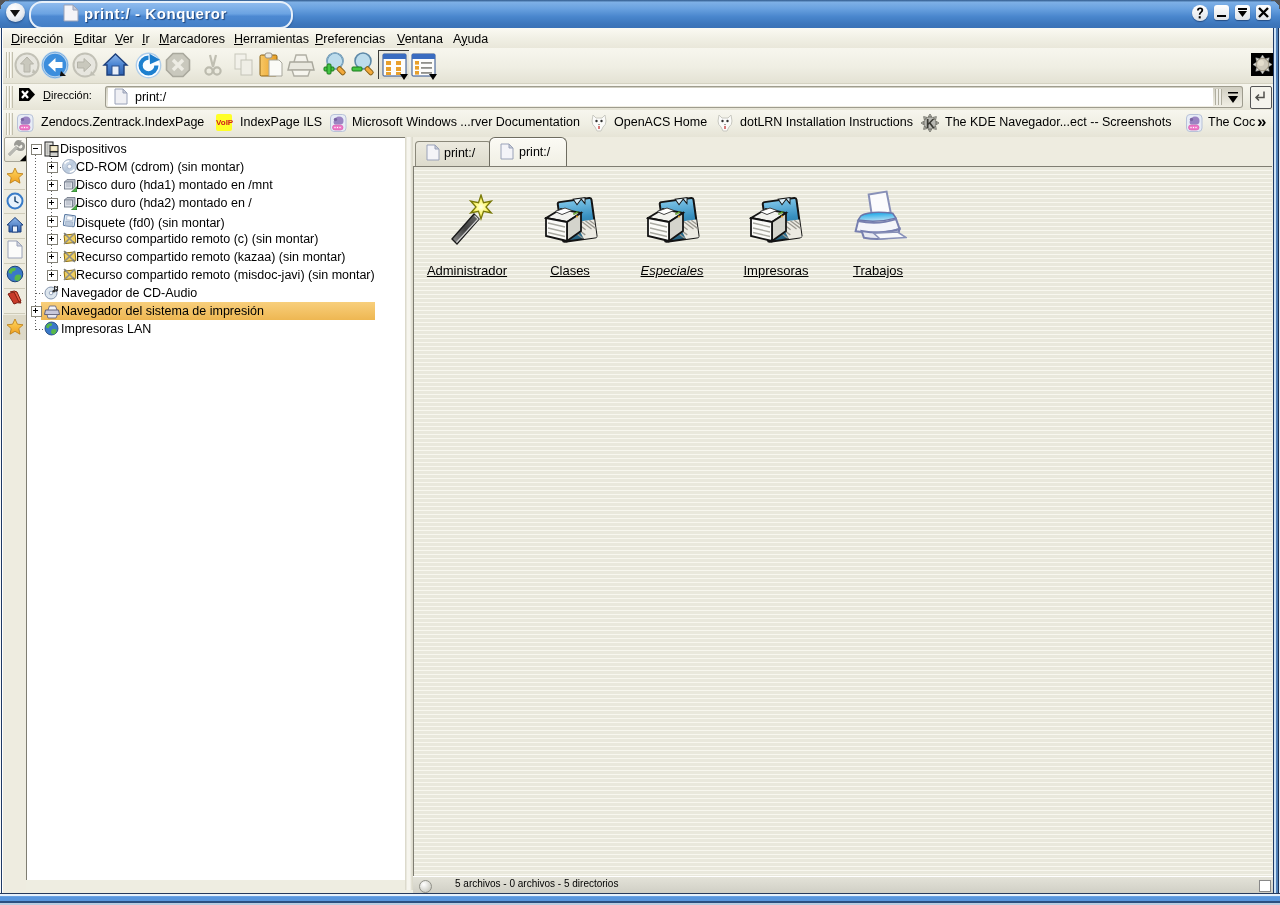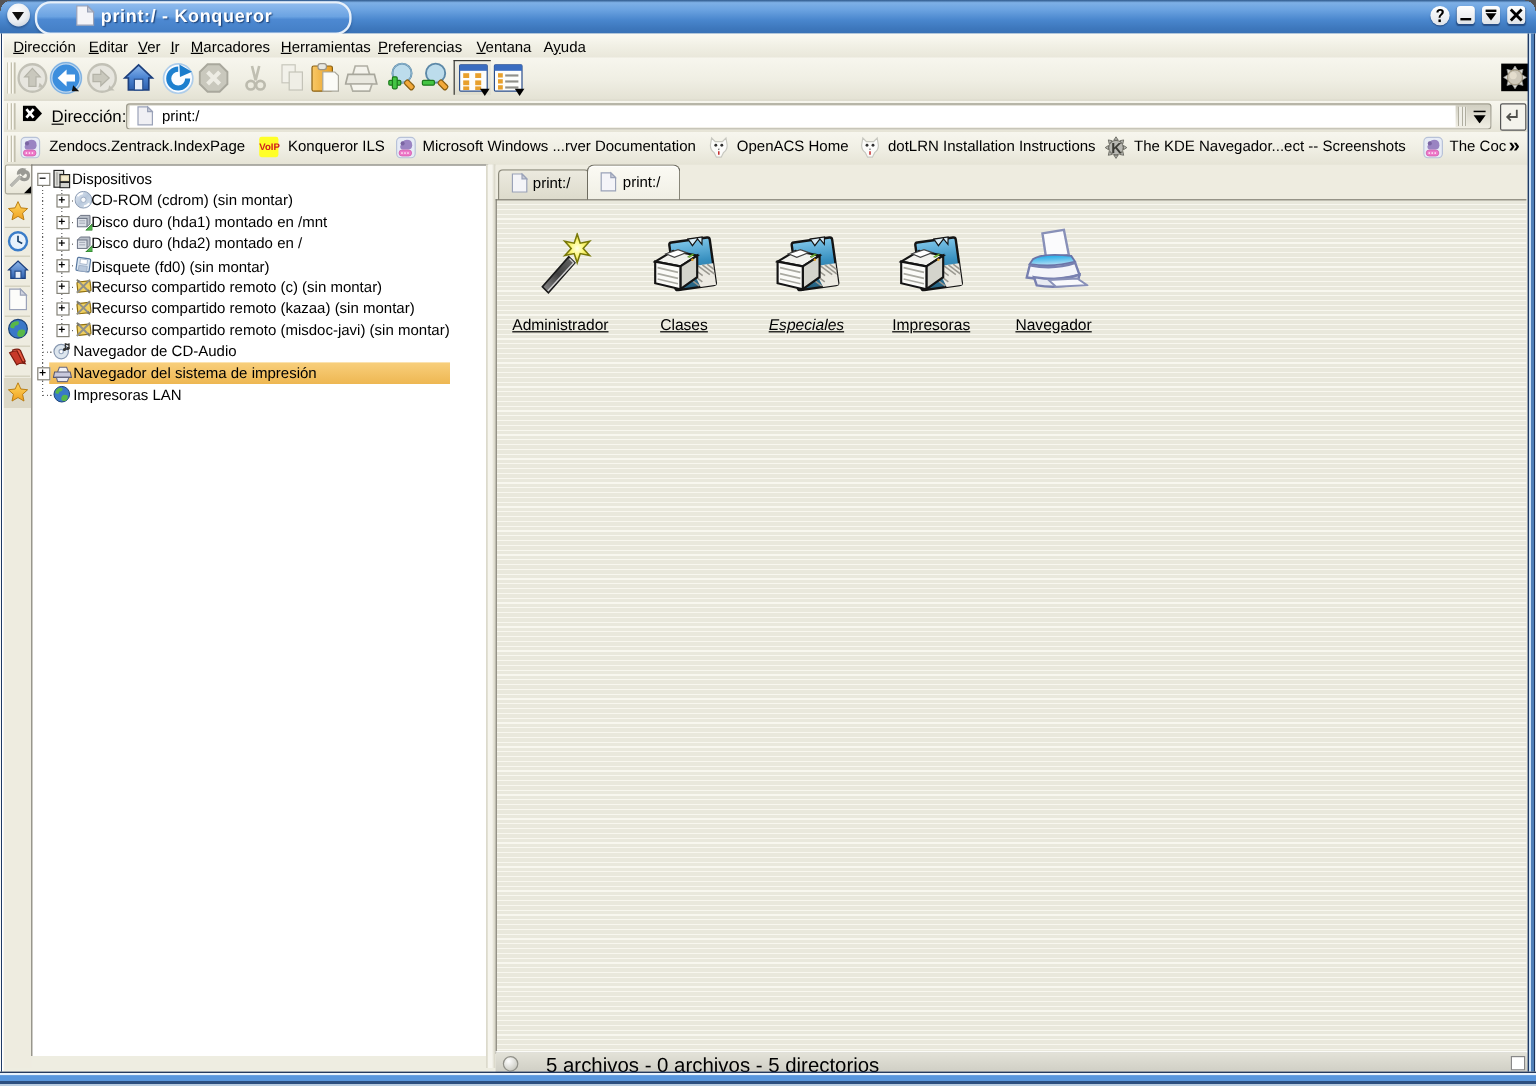--- a/index.html
+++ b/index.html
@@ -56,21 +56,21 @@
 #tree{left:26px;top:137px;width:379px;height:742px;background:#fff;
  border-top:1px solid #7f7d72;border-left:1px solid #7f7d72;border-right:1px solid #cac8ba;}
 #splitter{left:405px;top:137px;width:8px;height:753px;background:linear-gradient(90deg,#dcdacc 0 1px,#f6f5ee 2px 5px,#dcdacc 7px 8px);}
 #main{left:413px;top:137px;width:860px;height:753px;background:#eeece0;}
 #tabbar{position:absolute;left:0;top:0;width:860px;height:29px;}
 #iconview{position:absolute;left:0;top:29px;width:858px;height:710px;
  border:1px solid #7f7d72;border-right:none;
  background:repeating-linear-gradient(180deg,#e9e8dc 0 3px,#f8f7ef 3px 4px);}
 #statusbar{position:absolute;left:0;top:739px;width:860px;height:17px;
  background:linear-gradient(180deg,#e3e2d8,#cfcec4);
- border-top:1px solid #fff;font-size:17px;}
+ border-top:1px solid #fff;font-size:10px;}
 
 .trow{position:absolute;left:0;height:18px;font-size:12.5px;color:#000;white-space:nowrap;}
 .exp{position:absolute;width:9px;height:9px;border:1px solid #848278;background:#fff;}
 .exp i{position:absolute;background:#000;}
 
 #bl{left:0;top:28px;width:3px;height:865px;background:linear-gradient(90deg,#f8f8f8 0 1px,#1e3a66 1px 2px,#ffffff 2px 3px);}
 #br{left:1273px;top:28px;width:7px;height:865px;background:linear-gradient(90deg,#1e3a66 0 1px,#cde2f6 1px 3px,#4f80b8 3px 5px,#1c3258 5px 6px,#dce8f4 6px 7px);}
 #bb{left:0;top:893px;width:1280px;height:12px;
  background:linear-gradient(180deg,#253a5e 0 1px,#e8f2fc 1px 3px,#6aa2e2 3px 4px,#5896dd 4px 8px,#2c4f80 8px 10px,#b9cce0 10px 12px);}
 .u{text-decoration:underline;}
@@ -258,21 +258,21 @@
   </div>
  </div>
 
  <div id="locbar" class="abs">
    <div class="handle abs" style="left:3px;top:2px;height:22px;"></div>
  </div>
  <svg class="abs" style="left:19px;top:88px" width="17" height="13" viewBox="0 0 17 13">
    <path d="M0 0 h10 l6 6.5 l-6 6.5 h-10 z" fill="#000"></path>
    <path d="M3 3 l6 7 M9 3 l-6 7" stroke="#fff" stroke-width="2.2"></path>
  </svg>
- <div class="abs" style="left:43px;top:89px;font-size:14px;"><span class="u">D</span>irección:</div>
+ <div class="abs" style="left:43px;top:89px;font-size:11px;"><span class="u">D</span>irección:</div>
  <div id="combo" class="abs">
    <div class="field"></div>
    <div class="ridge"></div>
    <svg class="arr" width="12" height="11">
         <rect x="1" y="0" width="10" height="1.5" fill="#000"></rect>
         <path d="M1 4 h10 l-5 7 z" fill="#000"></path>
       </svg>
  </div>
  <svg class="abs" style="left:114px;top:88px" width="14" height="17" viewBox="0 0 14 17">
    <path d="M1 1 h8 l4 4 v11 h-12 z" fill="#f0f0f4" stroke="#9aa2b8"></path>
@@ -289,21 +289,21 @@
    <div class="handle abs" style="left:3px;top:3px;height:22px;"></div>
  </div>
  <div id="bookmarks" class="abs" style="left:0;top:110px;width:1280px;height:27px;font-size:12.5px;">
   <svg class="icon kbm" style="left:17px;top:3px" width="17" height="19" viewBox="0 0 17 19">
         <use href="#kbmdef"></use>
       </svg>
   <span class="abs" style="left:41px;top:5px">Zendocs.Zentrack.IndexPage</span>
   <div class="abs" style="left:216px;top:4px;width:16px;height:17px;background:#ffff28;border-radius:2px;">
     <span style="position:absolute;left:0px;top:4px;font-size:8px;font-weight:bold;color:#d02020;">VoIP</span>
       </div>
-  <span class="abs" style="left:240px;top:5px">Konqueror ILS</span>
+  <span class="abs" style="left:240px;top:5px">IndexPage ILS</span>
   <svg class="icon kbm" style="left:330px;top:3px" width="17" height="19" viewBox="0 0 17 19">
         <use href="#kbmdef"></use>
       </svg>
   <span class="abs" style="left:352px;top:5px">Microsoft Windows ...rver Documentation</span>
   <svg class="icon kdog" style="left:590px;top:3px" width="18" height="20" viewBox="0 0 18 20">
         <use href="#kdogdef"></use>
       </svg>
   <span class="abs" style="left:614px;top:5px">OpenACS Home</span>
   <svg class="icon kdog" style="left:716px;top:3px" width="18" height="20" viewBox="0 0 18 20">
         <use href="#kdogdef"></use>
@@ -621,21 +621,21 @@
             <linearGradient id="pring" x1="0" y1="0" x2="0" y2="1">
               <stop offset="0" stop-color="#18a8e8"></stop>
               <stop offset="1" stop-color="#b8e0f4"></stop>
             </linearGradient>
           </defs>
       <path d="M7 31 q20 5 38 0 l3 10 q-22 5-44 0 z" fill="#f4f5fa" stroke="#7880b0" stroke-width="2"></path>
       <path d="M10 41 q22 5 38 0 l-2 7 q-17 4-34 0 z" fill="#e8eaf2" stroke="#7880b0" stroke-width="2"></path>
       <path d="M22 44 h24 l8 6 h-26 z" fill="#f8f9fc" stroke="#8890b8" stroke-width="1.6"></path>
      </g>
    </svg>
-   <div class="ivlabel" style="left:415px;top:126px;width:100px;">Navegador</div>
+   <div class="ivlabel" style="left:415px;top:126px;width:100px;">Trabajos</div>
    <div id="statusbar">
      <div style="position:absolute;left:6px;top:3px;width:11px;height:11px;border-radius:50%;background:radial-gradient(circle at 35% 30%,#ffffff,#d0d0c8 70%,#a8a8a0);border:1px solid #909088;"></div>
      <div style="position:absolute;left:42px;top:1px;">5 archivos - 0 archivos - 5 directorios</div>
      <div style="position:absolute;left:846px;top:3px;width:10px;height:10px;background:#fff;border:1px solid #888;"></div>
    </div>
  </div>
 
  <div id="bl" class="abs"></div>
  <div id="br" class="abs"></div>
  <div id="bb" class="abs"></div>

